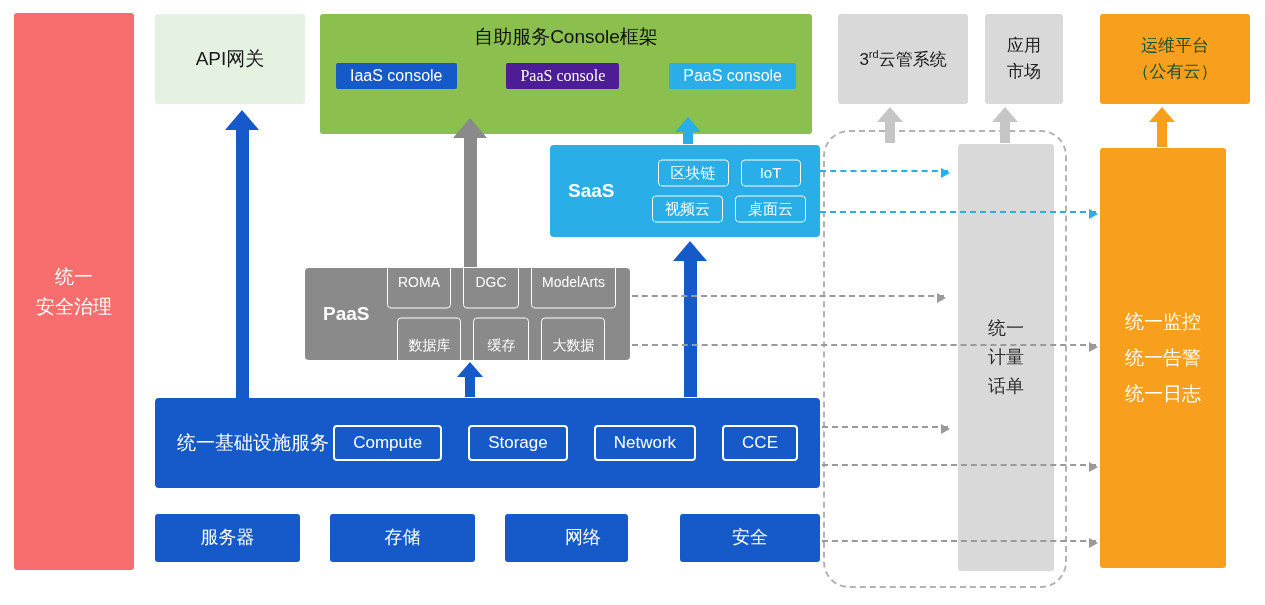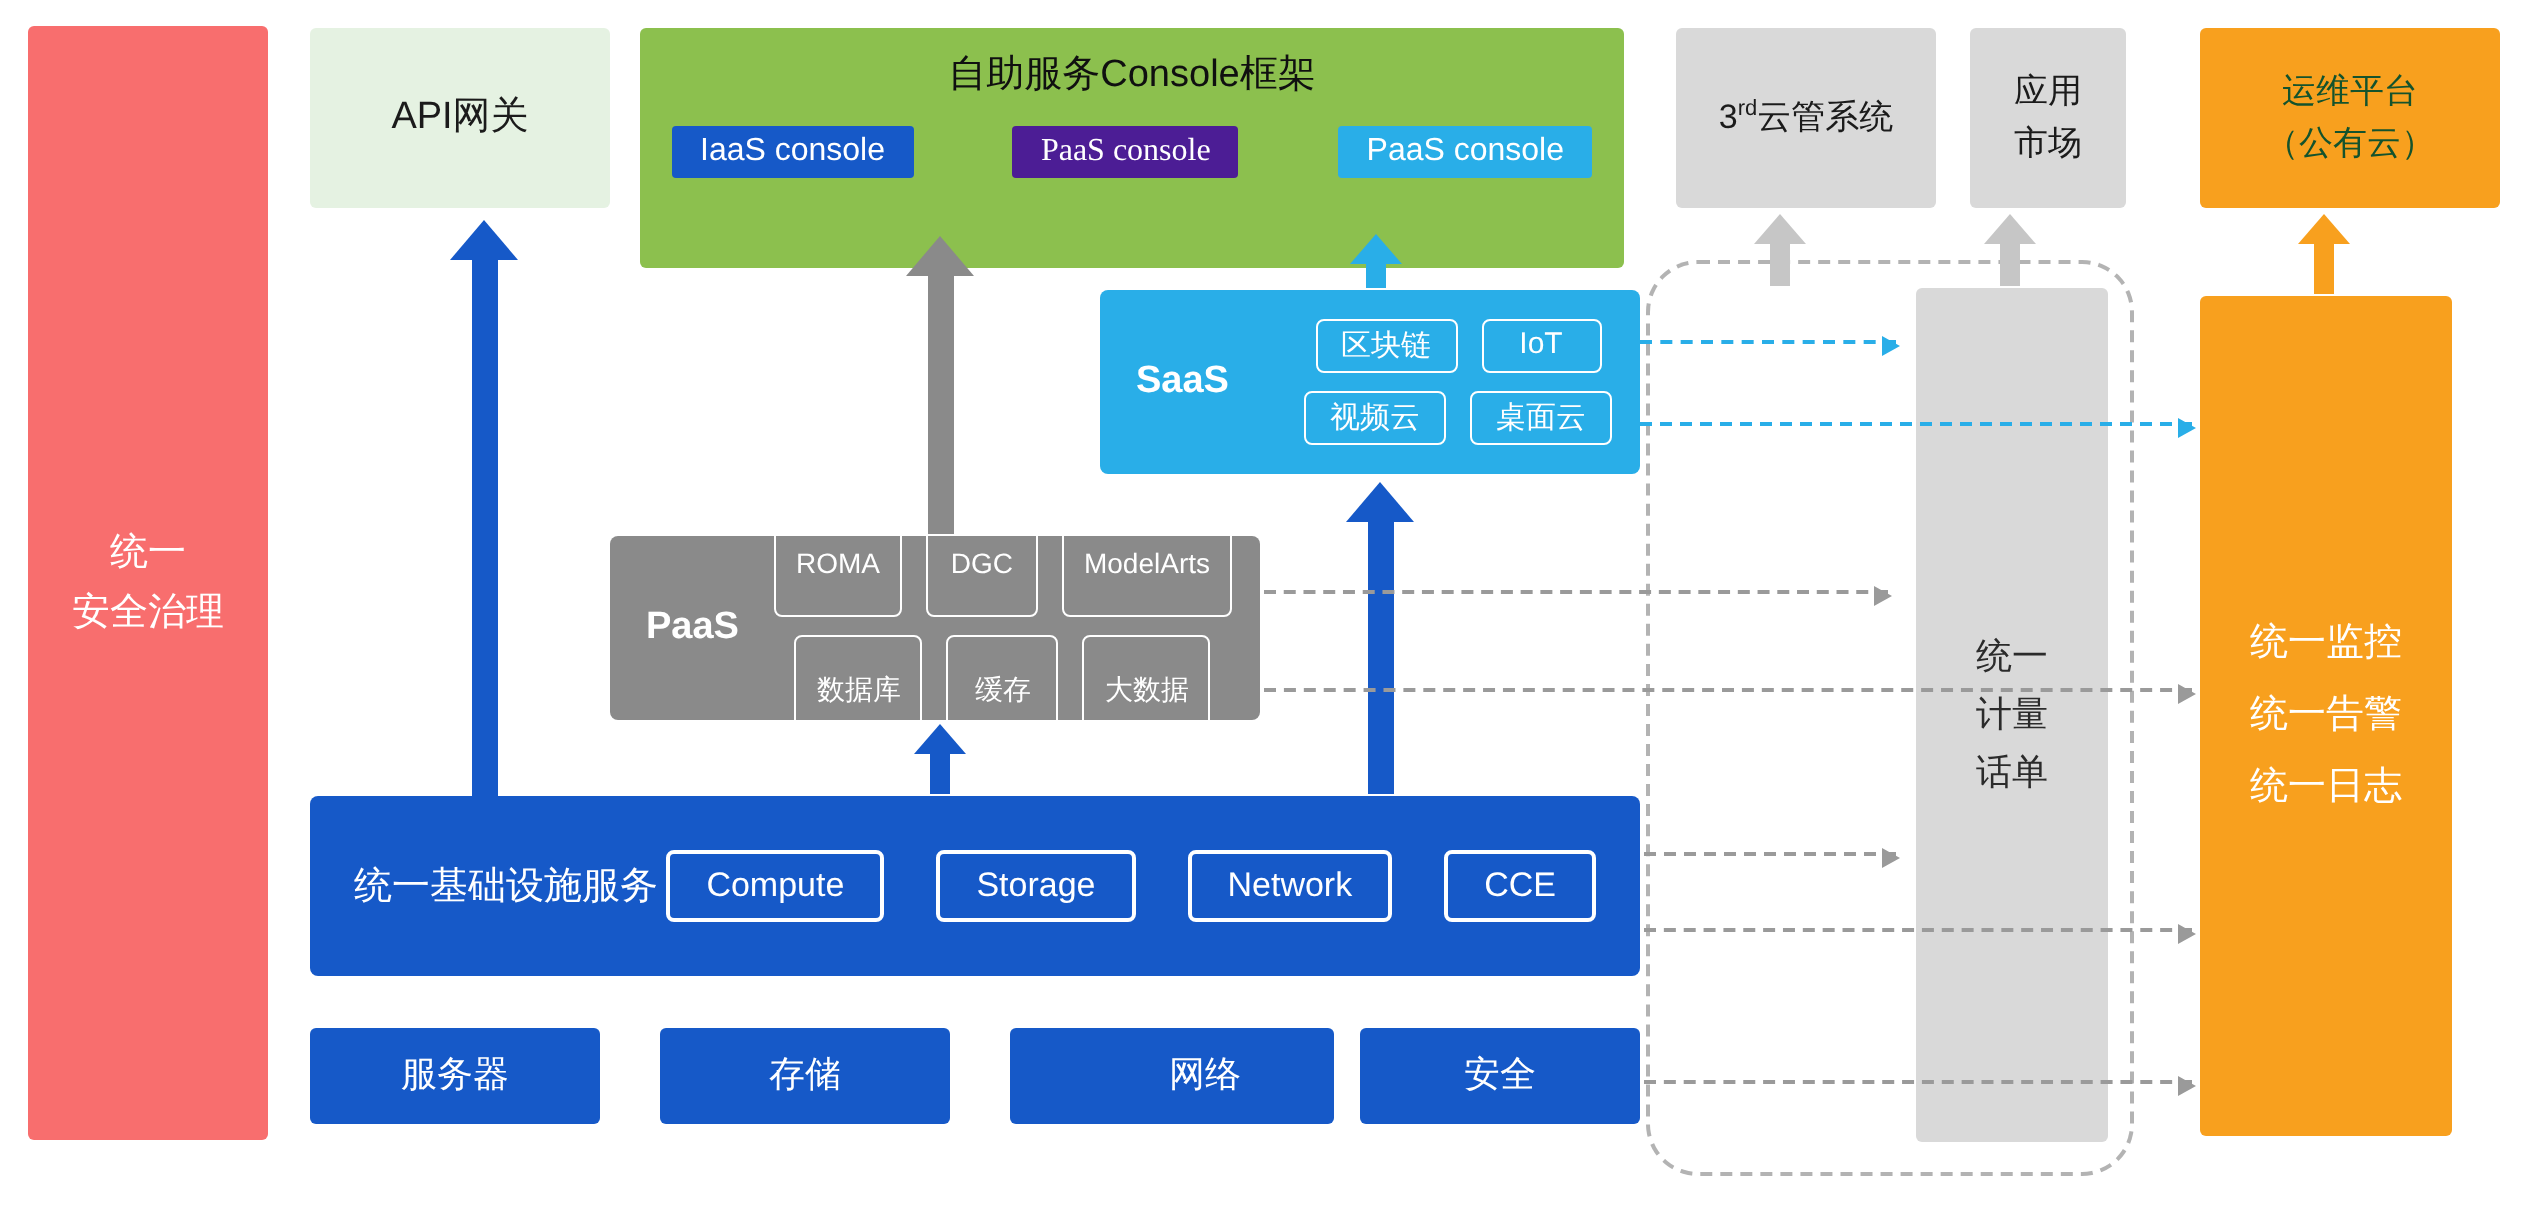--- a/index.html
+++ b/index.html
@@ -153,21 +153,21 @@
     <div class="infra-tags">
       <span class="tag">Compute</span>
       <span class="tag">Storage</span>
       <span class="tag">Network</span>
       <span class="tag">CCE</span>
     </div>
   </div>
 
   <div class="box bottom-box" style="left:155px;width:145px;">服务器</div>
   <div class="box bottom-box" style="left:330px;width:145px;">存储</div>
-  <div class="box bottom-box" style="left:505px;width:162px;padding-left:33px;">网络</div>
+  <div class="box bottom-box" style="left:505px;width:123px;padding-left:33px;">网络</div>
   <div class="box bottom-box" style="left:680px;width:140px;">安全</div>
 
   <div class="dash-frame"></div>
   <div class="box gray-box pillar billing-bar">统一
 计量
 话单</div>
 
   <div class="box monitor-bar">统一监控
 统一告警
 统一日志</div>

